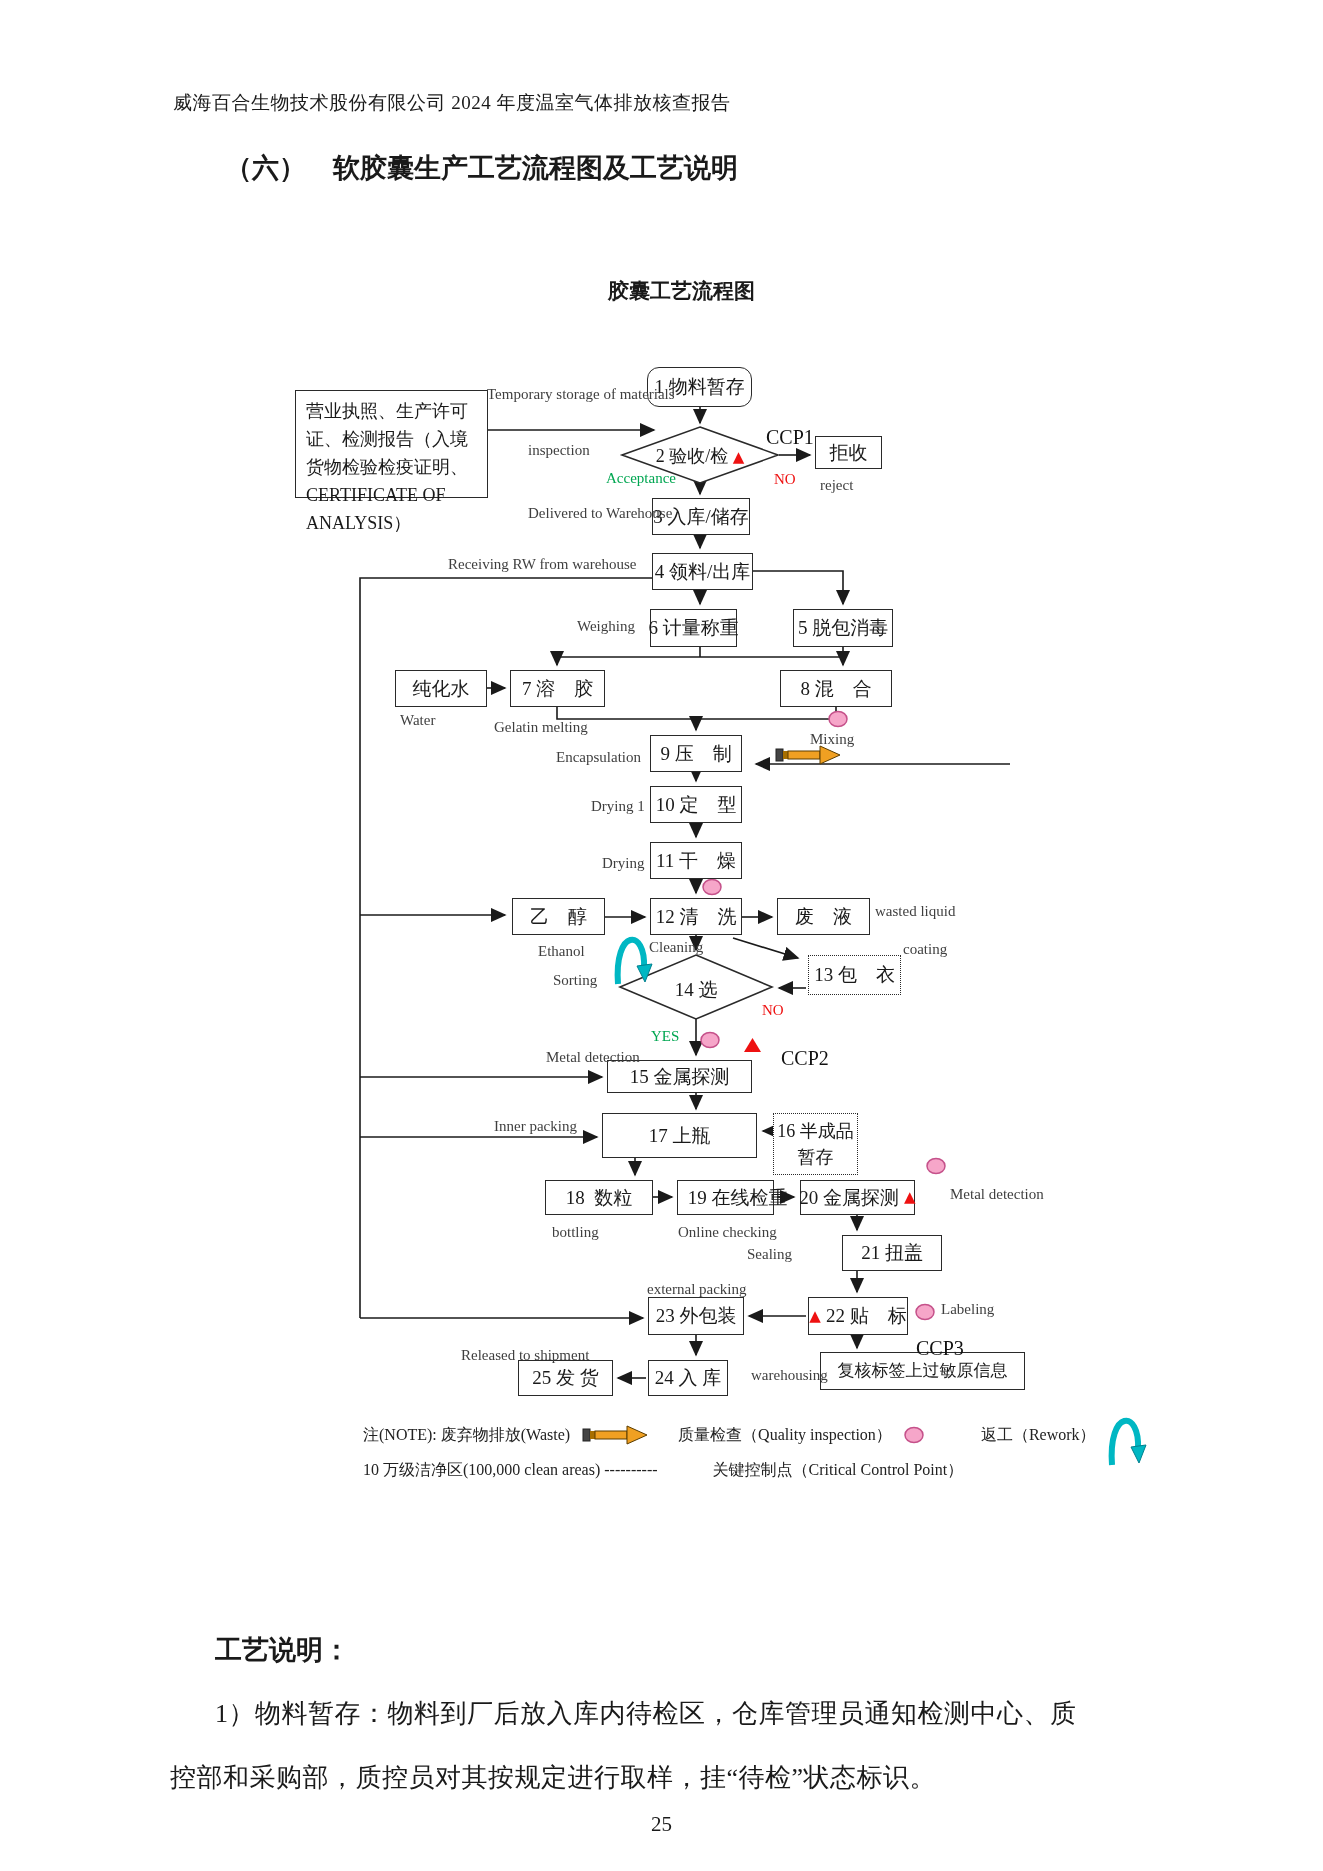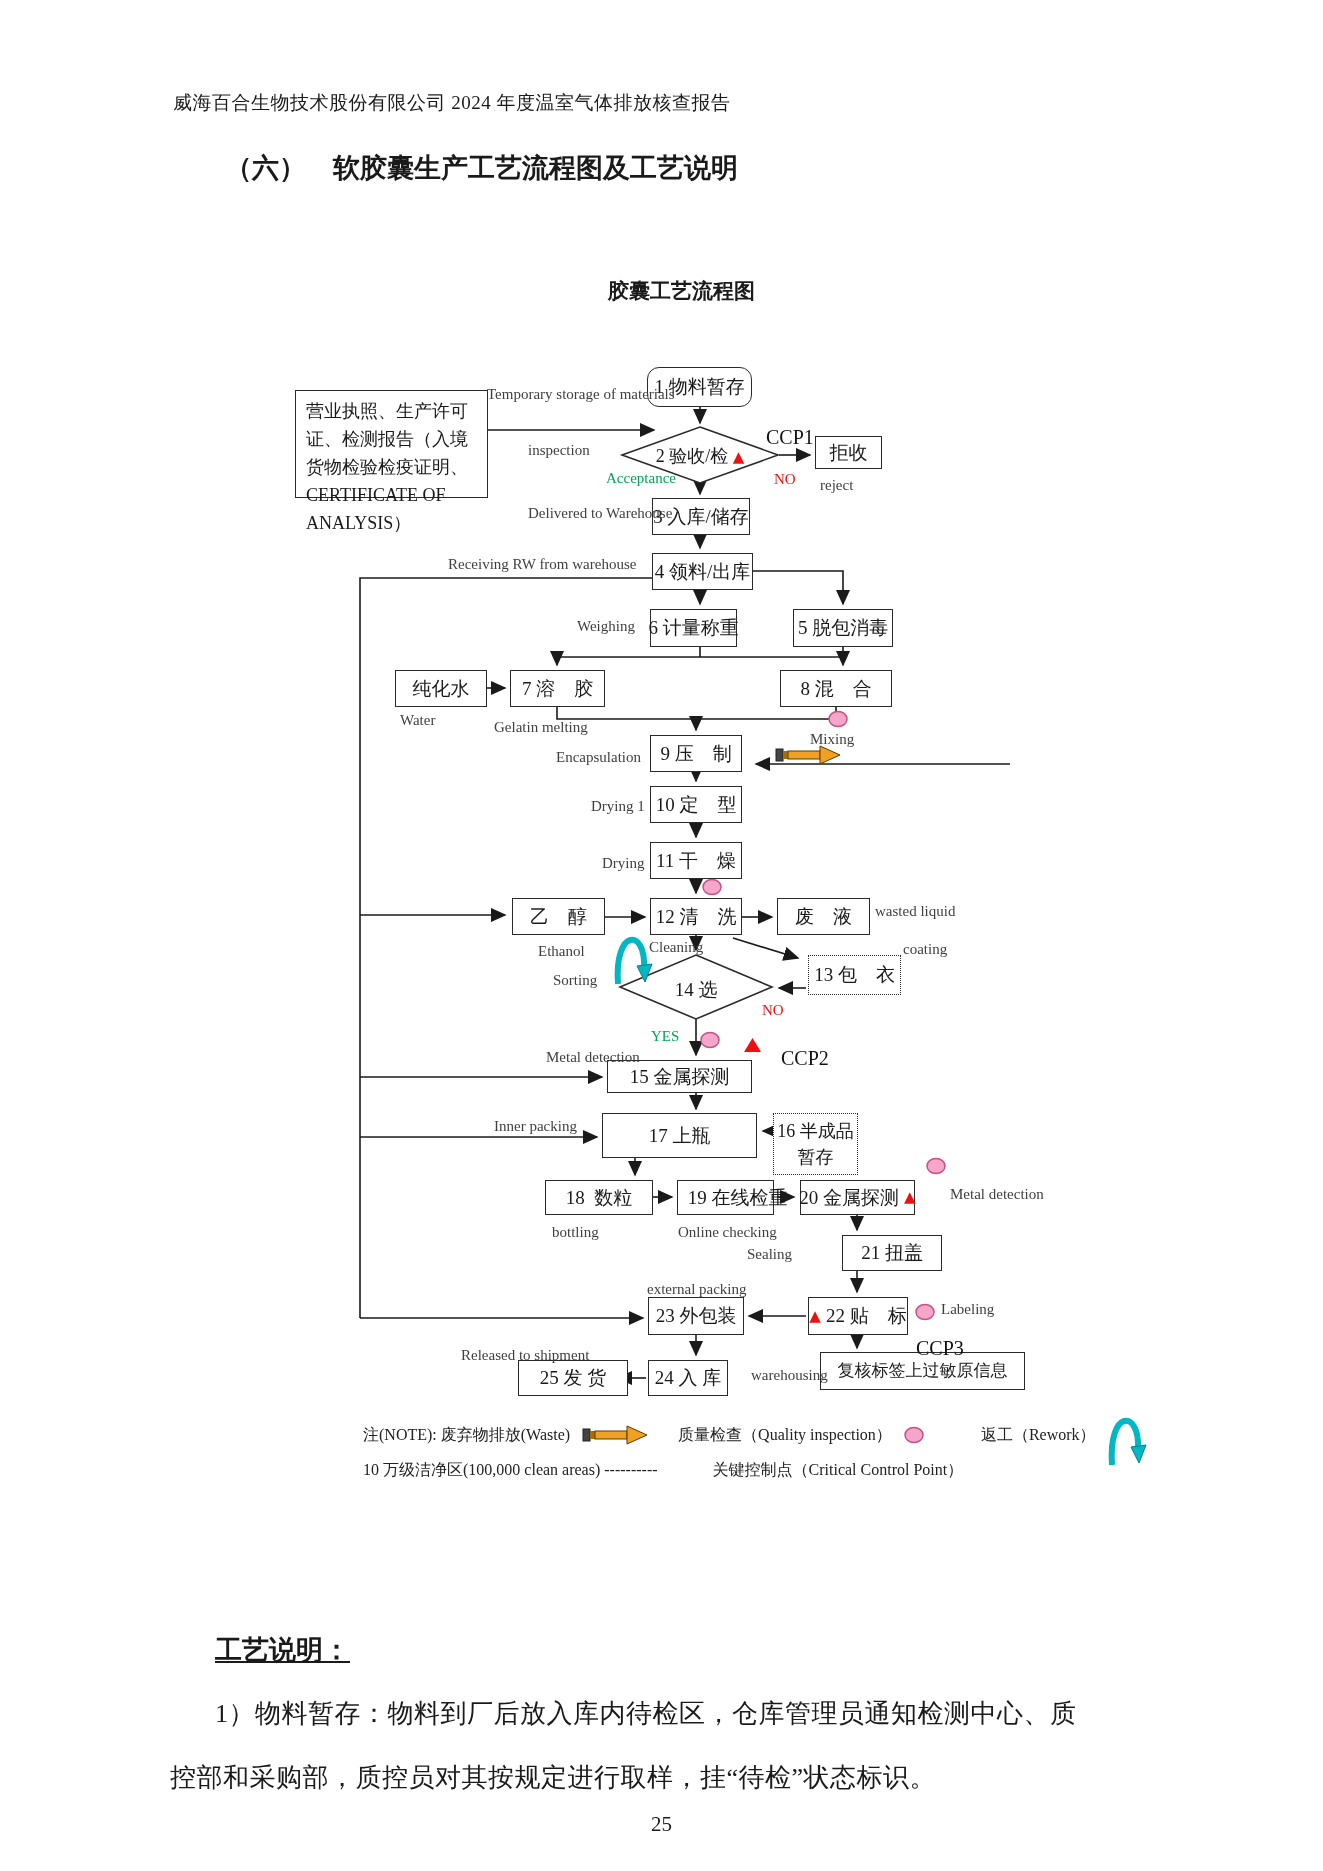--- a/index.html
+++ b/index.html
@@ -146,21 +146,21 @@
     <span>20 金属探测</span>
     <span class="tri">▲</span>
   </div>
   <div class="node" style="left:808px;top:1235px;width:100px;height:36px;margin-left:34px;">21 扭盖</div>
   <div class="node n20flex" style="left:808px;top:1297px;width:100px;height:38px;">
     <span class="tri">▲</span>
     <span>22 贴　标</span>
   </div>
   <div class="node" style="left:648px;top:1297px;width:96px;height:38px;">23 外包装</div>
   <div class="node" style="left:648px;top:1360px;width:80px;height:36px;">24 入 库</div>
-  <div class="node" style="left:518px;top:1360px;width:110px;height:36px;">25 发 货</div>
+  <div class="node" style="left:518px;top:1360px;width:95px;height:36px;">25 发 货</div>
   <div class="node" style="left:820px;top:1352px;width:205px;height:38px;font-size:17px;">复核标签上过敏原信息</div>
 
   <div class="lbl" style="left:487px;top:386px;">Temporary storage of materials</div>
   <div class="lbl" style="left:528px;top:442px;">inspection</div>
   <div class="abs ccp" style="left:766px;top:426px;">CCP1</div>
   <div class="lbl grn" style="left:606px;top:470px;">Acceptance</div>
   <div class="lbl red" style="left:774px;top:471px;">NO</div>
   <div class="lbl" style="left:820px;top:477px;">reject</div>
   <div class="lbl" style="left:528px;top:505px;">Delivered to Warehouse</div>
   <div class="lbl" style="left:448px;top:556px;">Receiving RW from warehouse</div>
@@ -208,19 +208,19 @@
       <path d="M8,66 C4,10 36,10 34,50" stroke="#00b7c3" stroke-width="6" fill="none"></path>
       <polygon points="27,48 42,46 35,64" fill="#00b7c3" stroke="#00818f"></polygon>
     </svg>
   </div>
 
   <div class="legendrow" style="left:363px;top:1460px;justify-content:space-between;">
     <span>10 万级洁净区(100,000 clean areas) ----------</span>
     <span style="margin-left:55px;">关键控制点（Critical Control Point）</span>
   </div>
 
-  <div class="abs notes-h" style="left:215px;top:1632px;text-decoration:underline;">工艺说明：</div>
+  <div class="abs notes-h" style="left:215px;top:1632px;">工艺说明：</div>
   <div class="abs body-text" style="left:215px;top:1696px;">1）物料暂存：物料到厂后放入库内待检区，仓库管理员通知检测中心、质</div>
   <div class="abs body-text" style="left:170px;top:1760px;">控部和采购部，质控员对其按规定进行取样，挂“待检”状态标识。</div>
 
   <div class="abs pagenum" style="top:1812px;">25</div>
 
 </div>
 
 </body></html>

